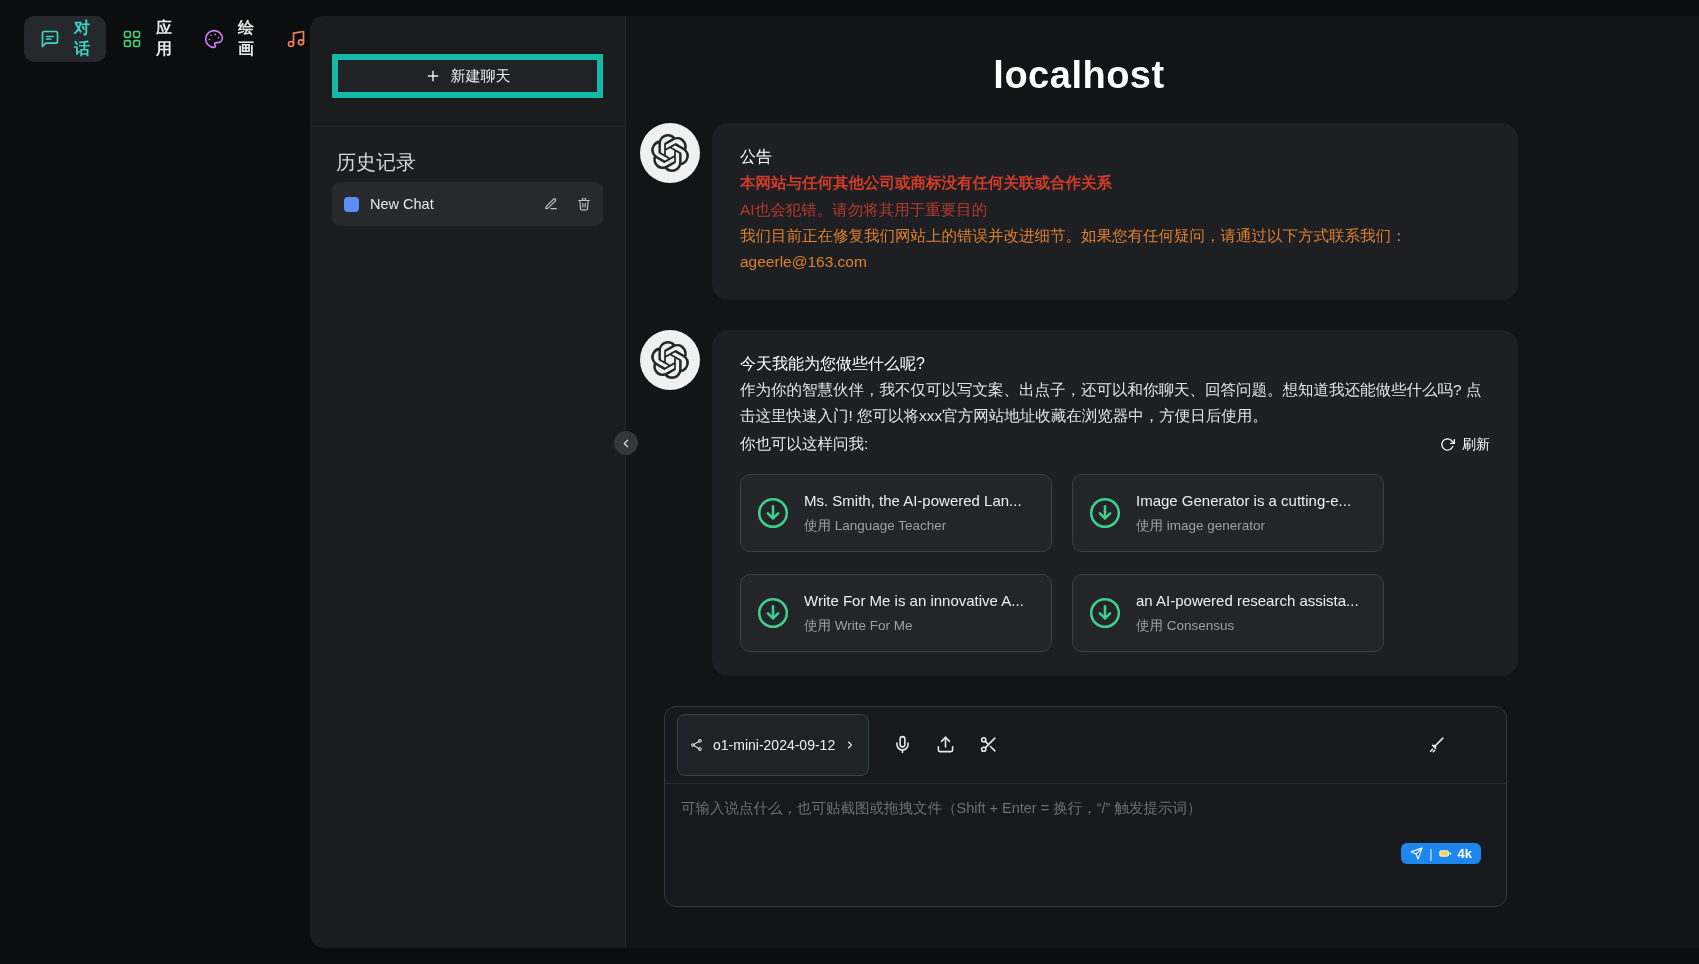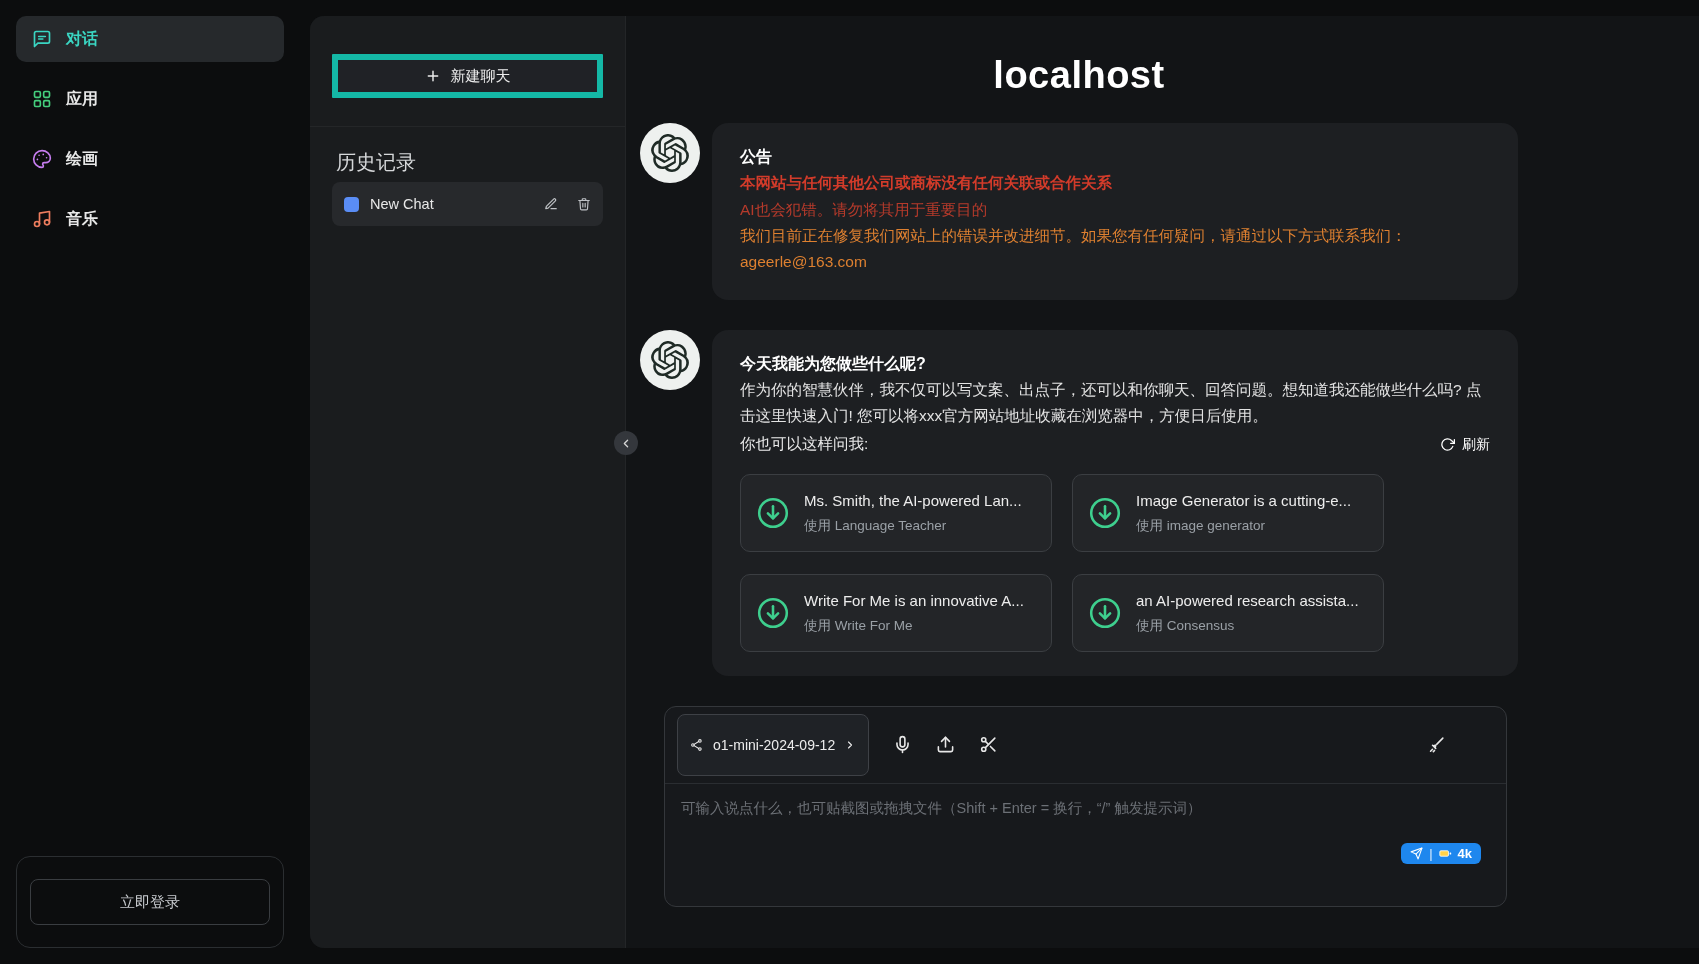--- a/index.html
+++ b/index.html
@@ -7,22 +7,22 @@
   body {
     background:#0c0d0e;
     font-family:"Liberation Sans", sans-serif;
     color:#e8e8e8;
     position:relative;
   }
   svg { display:block; }
 
   
   .sidebar {
-    position:absolute; left:0; top:0; bottom:0; width:300px;
-    padding:16px; display:flex; flex-direction:column;
+    position:absolute; left:8px; top:0; bottom:0; width:300px;
+    padding:16px; display:flex; flex-direction:row;
   }
   .nav-item {
     height:46px; display:flex; align-items:center; gap:14px;
     padding:0 16px; border-radius:10px; margin-bottom:14px;
     font-size:16px; font-weight:600; color:#e8e8e8; cursor:pointer;
   }
   .nav-item.active { background:#26292c; color:#3ad6c3; }
   .nav-icon { display:flex; width:20px; height:20px; }
   .icon-teal { color:#3ad6c3; }
   .icon-green { color:#45cf7d; }
@@ -79,21 +79,21 @@
   }
   .msg { display:flex; gap:12px; margin-bottom:30px; align-items:flex-start; }
   .avatar {
     width:60px; height:60px; border-radius:50%; background:#eef1ef;
     display:flex; align-items:center; justify-content:center; flex:0 0 60px;
   }
   .bubble {
     flex:1; background:#1d1f22; border-radius:16px; padding:20px 28px 24px;
     color:#e8e8e8; font-size:15.5px; line-height:1.7;
   }
-  .announce-heading, .welcome-heading { font-weight:bold; font-size:16px; color:#fff; }
+  .announce-heading, .welcome-heading { font-weight:normal; font-size:16px; color:#fff; }
   .announce-line1 { color:#d23b2a; font-weight:bold; }
   .announce-line2 { color:#b53a2b; }
   .announce-line3 { color:#de8030; }
   .announce-email { color:#de8030; cursor:pointer; }
   .welcome-body { color:#e3e3e3; }
   .hint-row { display:flex; justify-content:space-between; align-items:center; margin:2px 0 16px; }
   .refresh-btn { display:flex; align-items:center; gap:7px; color:#ffffff; font-size:14px; cursor:pointer; }
   .suggest-grid { display:grid; grid-template-columns:312px 312px; gap:22px 20px; }
   .suggest-card {
     background:#232528; border:1px solid #3b3e42; border-radius:10px;

